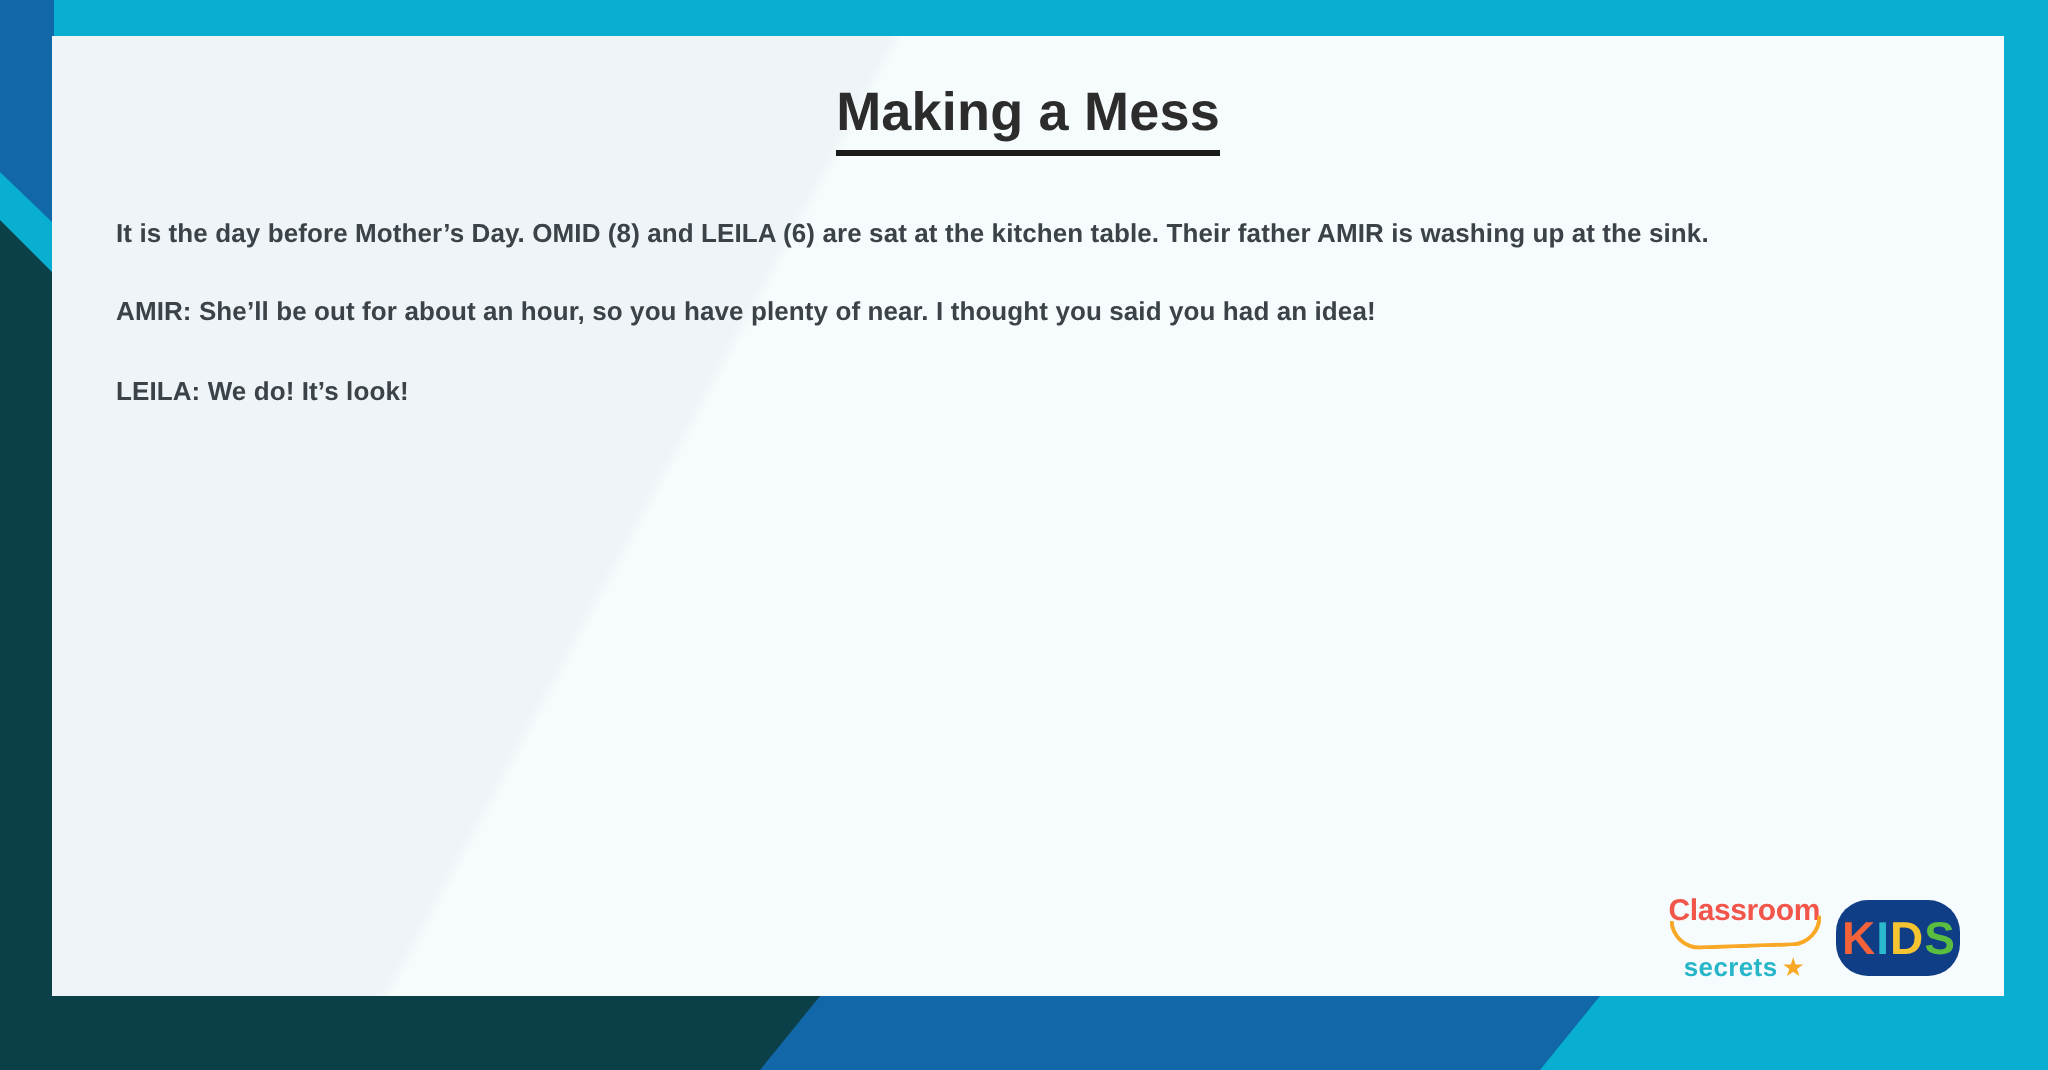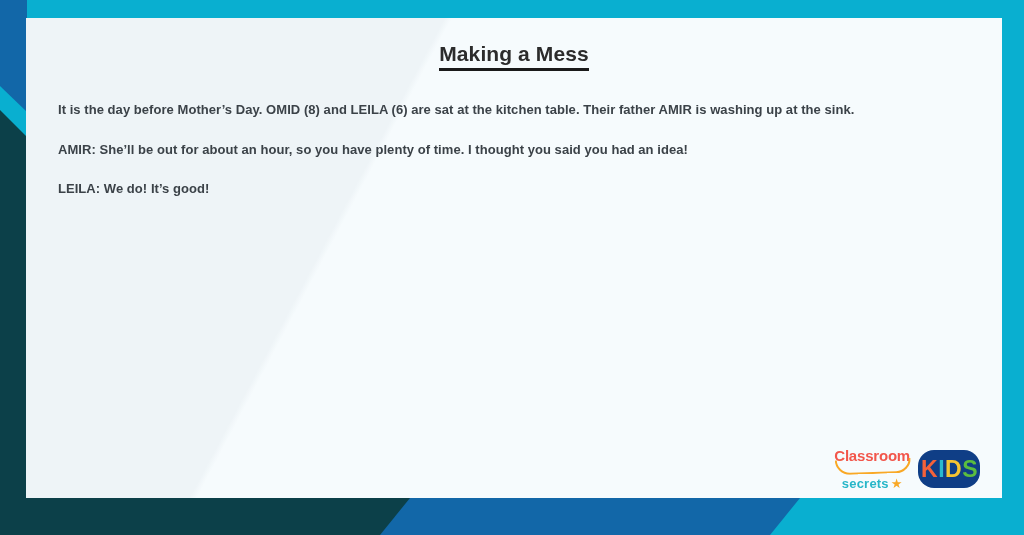--- a/index.html
+++ b/index.html
@@ -75,21 +75,21 @@
     pointer-events: none;
   }
   #card-inner {
     position: relative;
     z-index: 2;
   }
 
   
   #title {
     text-align: center;
-    font-size: 21px;
+    font-size: 27px;
     font-weight: bold;
     color: #2C2C2C;
     letter-spacing: .1px;
     margin: 8px 0 0 0;
     line-height: 1.1;
   }
   #title span {
     display: inline-block;
     border-bottom: 3px solid #1A1A1A;
     padding-bottom: 3px;
@@ -194,22 +194,22 @@
     <div id="card-sheen"></div>
 
     <div id="card-inner">
 
       <h1 id="title">
         <span>Making a Mess</span>
       </h1>
 
       <div id="body-text">
         <p class="para">It is the day before Mother’s Day. OMID (8) and LEILA (6) are sat at the kitchen table. Their father AMIR is washing up at the sink.</p>
-        <p class="para">AMIR: She’ll be out for about an hour, so you have plenty of time. I thought you said you had an idea!</p>
-        <p class="para">LEILA: We do! It’s good!</p>
+        <p class="para">AMIR: She’ll be out for about an hour, so you have plenty of near. I thought you said you had an idea!</p>
+        <p class="para">LEILA: We do! It’s look!</p>
       </div>
     </div>
 
     <div id="logo-block">
       <div id="cs-logo">
         <div id="cs-classroom">Classroom</div>
         <div id="cs-swoosh"></div>
         <div id="cs-secrets-row">
           <span id="cs-secrets">secrets</span>
           <span id="cs-star">★</span>

